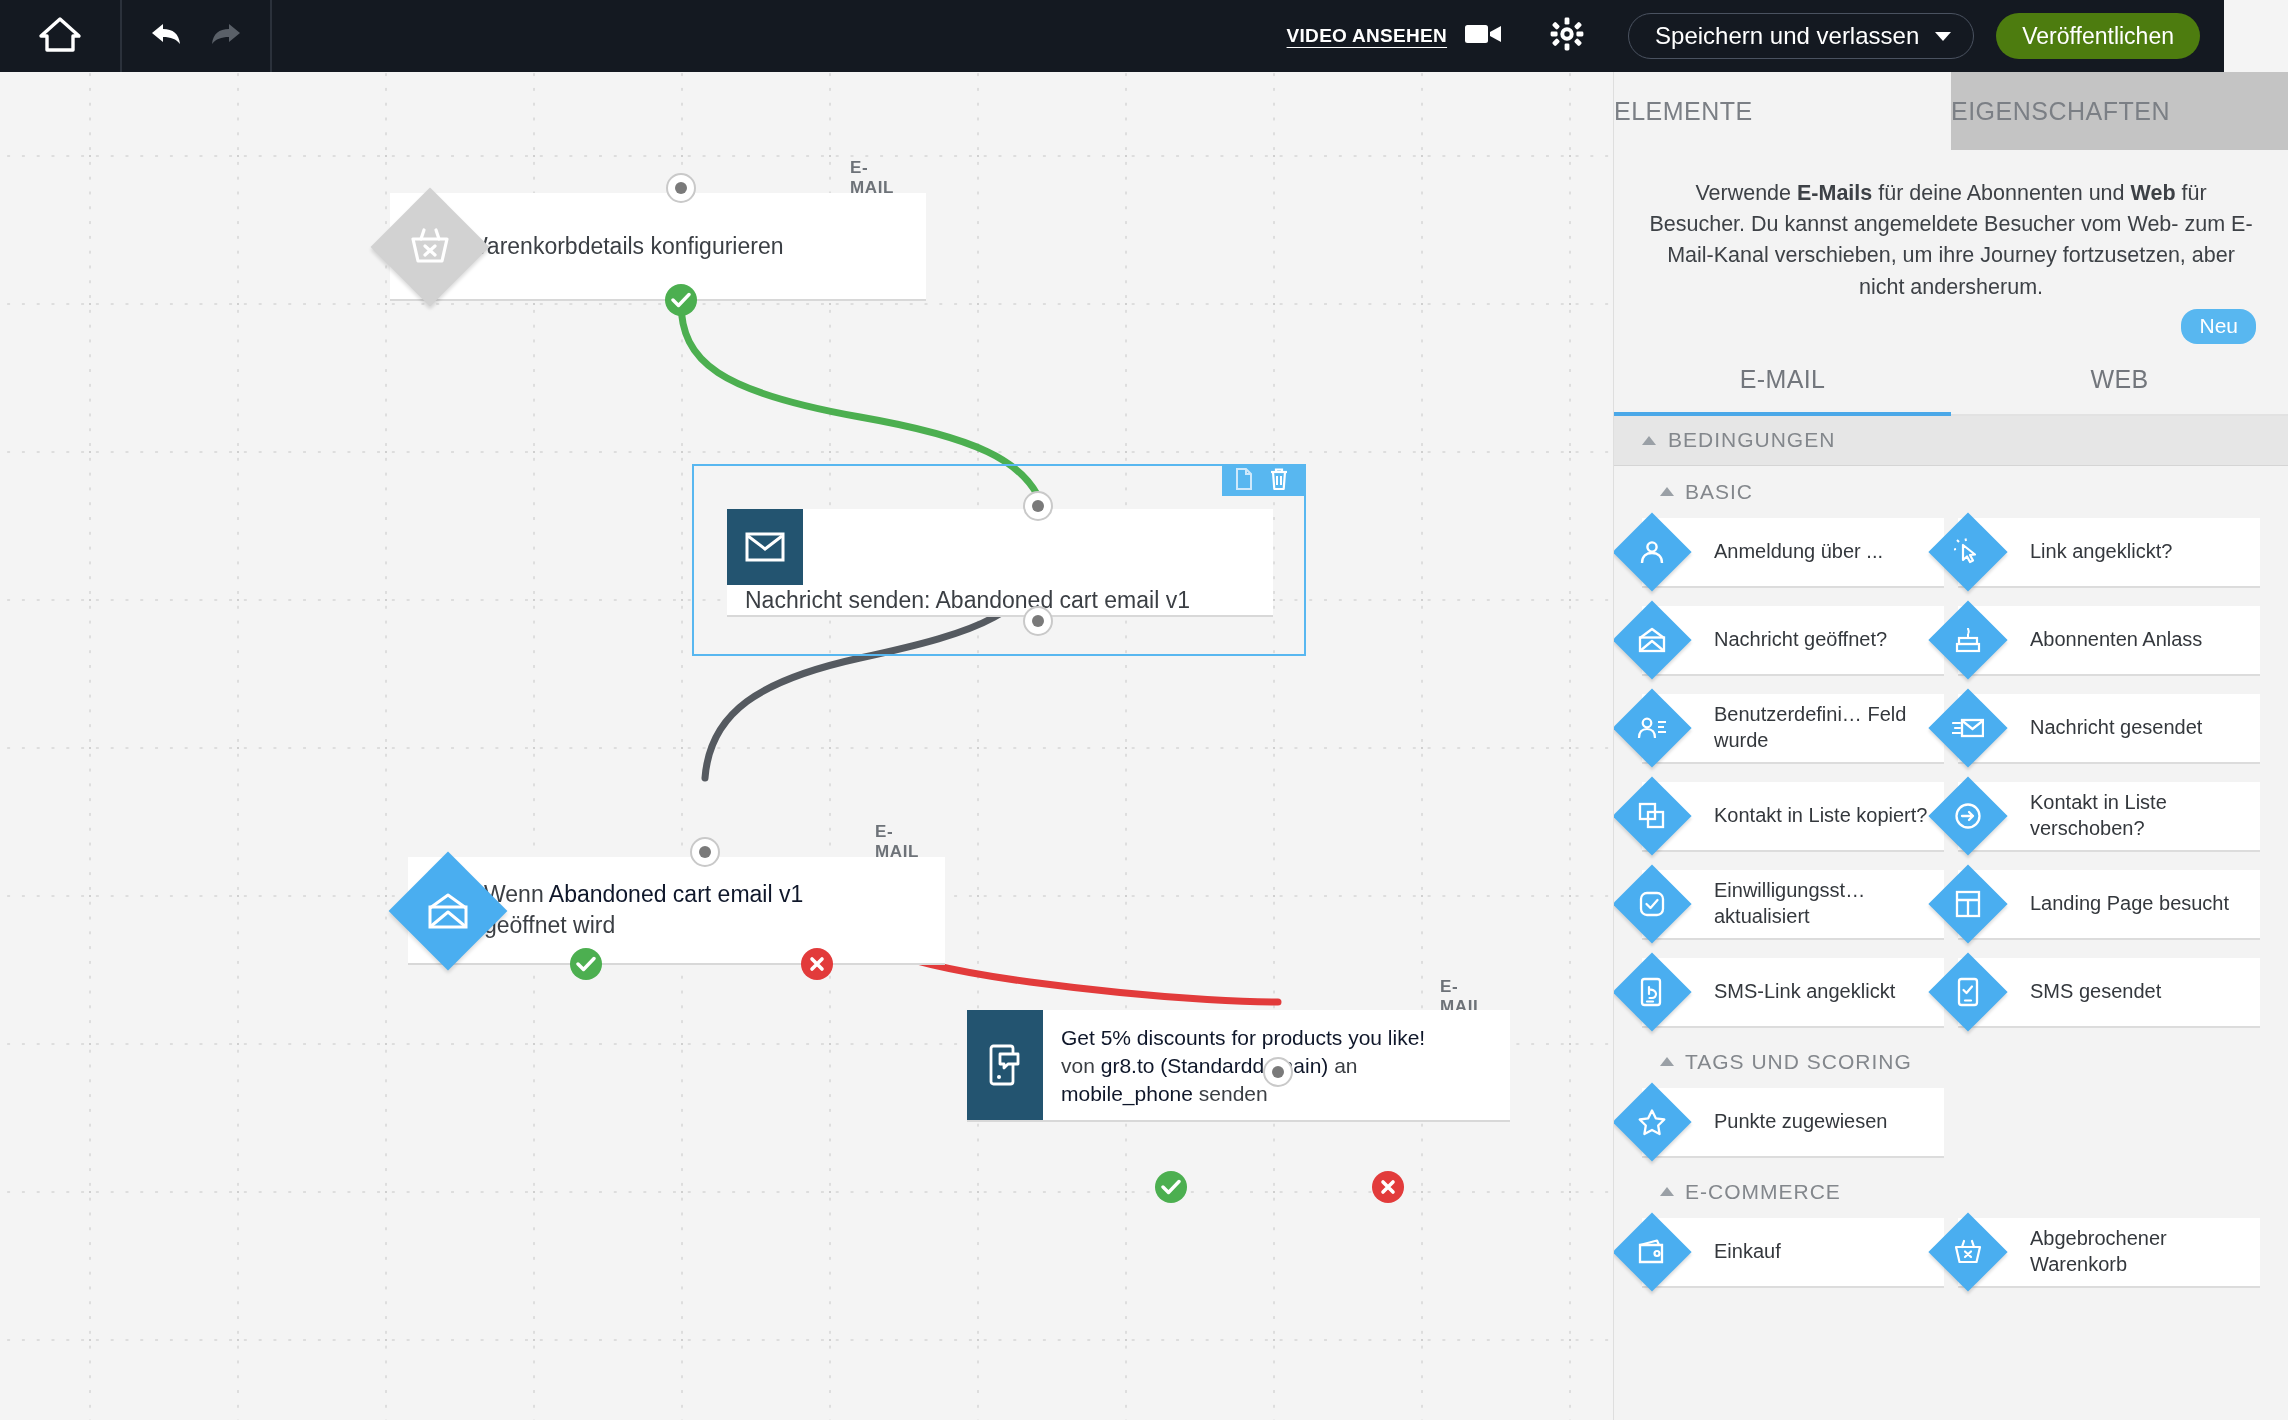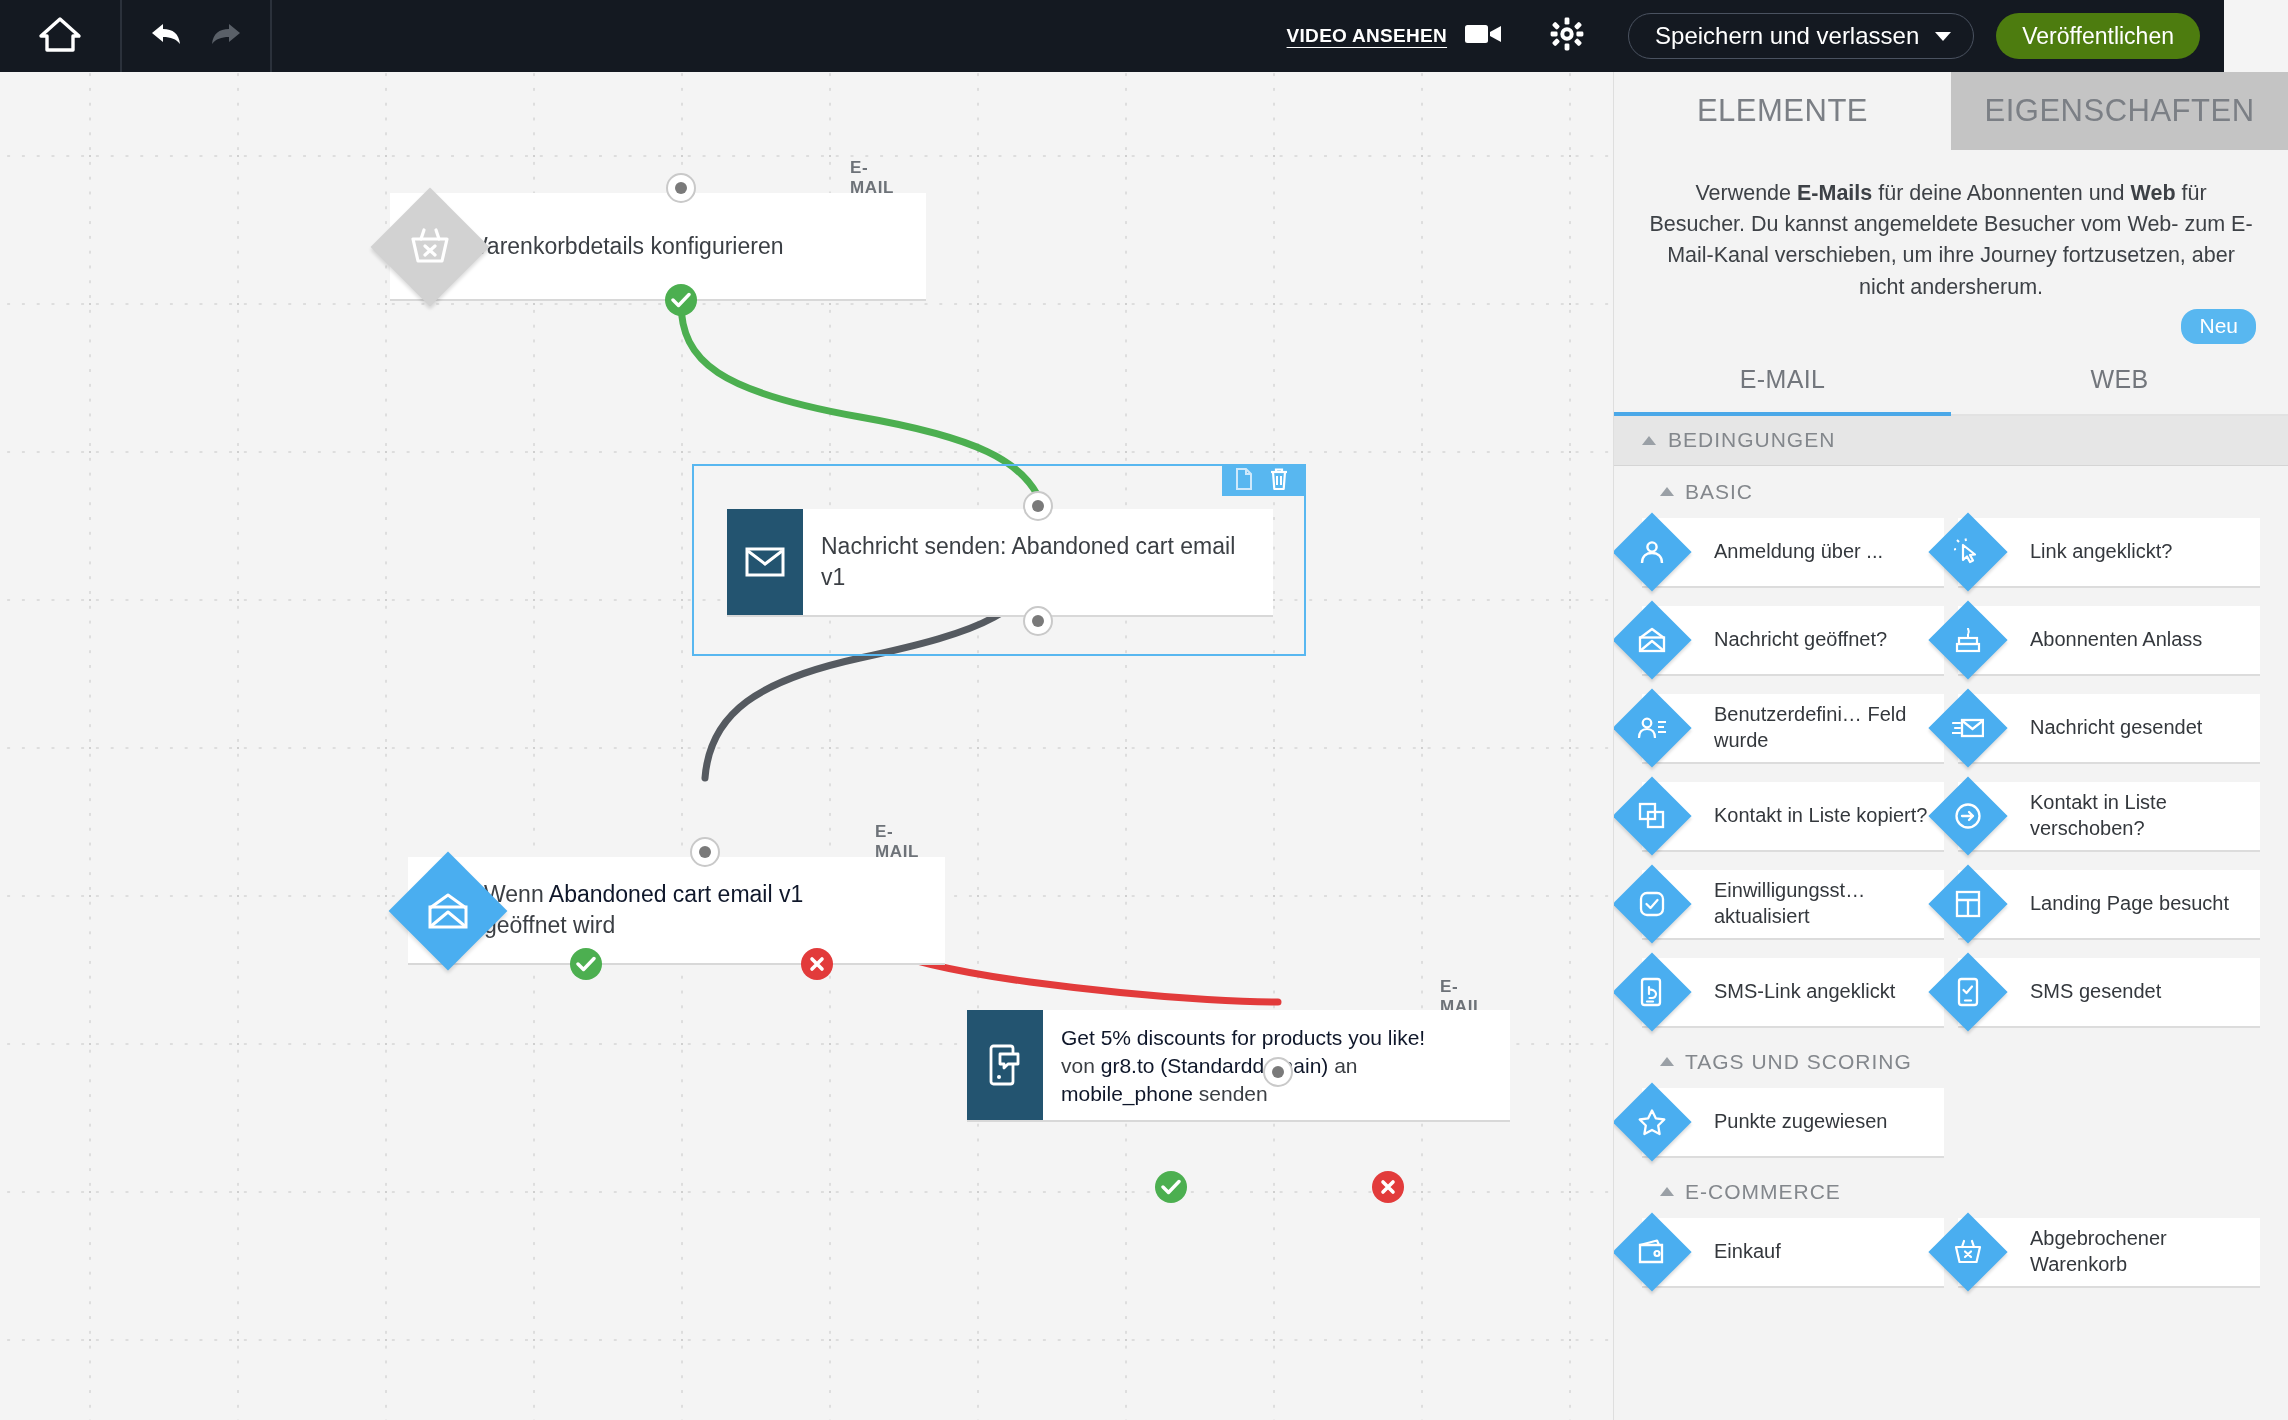--- a/index.html
+++ b/index.html
@@ -155,22 +155,22 @@
     position: absolute;
     top: 72px; right: 0;
     width: 675px; height: 1348px;
     background: #f3f3f3;
     border-left: 1px solid #dedede;
     overflow: hidden;
   }
   .panel-tabs { display: flex; height: 78px; }
   .ptab {
     flex: 1;
-    display: flex; align-items: center; justify-content: center;
-    font-size: 31px; color: #7b7f85; letter-spacing: 0.5px;
+    display: flex; align-items: center; 
+    font-size: 25px; color: #7b7f85; letter-spacing: 0.5px;
   }
   .ptab.active-left { background: #f3f3f3; }
   .ptab.grey { background: #c4c4c4; }
 
   .panel-desc {
     padding: 28px 34px 6px 34px;
     font-size: 21.5px; line-height: 1.45;
     color: #3d4146; text-align: center;
   }
   .panel-desc b { font-weight: bold; }
@@ -363,21 +363,21 @@
         </span>
         <span>
           <svg width="22" height="24" viewBox="0 0 22 24">
             <path d="M3 5 H19" stroke="#fff" stroke-width="2.2"></path>
             <path d="M8 5 V2.5 H14 V5" fill="none" stroke="#fff" stroke-width="2.2"></path>
             <path d="M5 5 L6.3 22 H15.7 L17 5" fill="none" stroke="#fff" stroke-width="2.2" stroke-linejoin="round"></path>
             <path d="M9 9 V18 M13 9 V18" stroke="#fff" stroke-width="2"></path>
           </svg>
         </span>
       </div>
-      <div class="node-card" style="left:727px; top:437px; width:546px; height:108px;">
+      <div class="node-card" style="left:727px; top:437px; width:546px; height:108px;flex-direction:column;">
         <div class="node-icon-sq">
           <svg width="40" height="32" viewBox="0 0 40 32">
             <rect x="2" y="3" width="36" height="26" fill="none" stroke="#fff" stroke-width="3"></rect>
             <path d="M3 5 L20 18 L37 5" fill="none" stroke="#fff" stroke-width="3"></path>
           </svg>
         </div>
         <div class="node-text" style="padding:0 18px;">Nachricht senden: Abandoned cart email v1</div>
       </div>
       <div class="port" style="left:1023px; top:419px;">
           <i></i>

